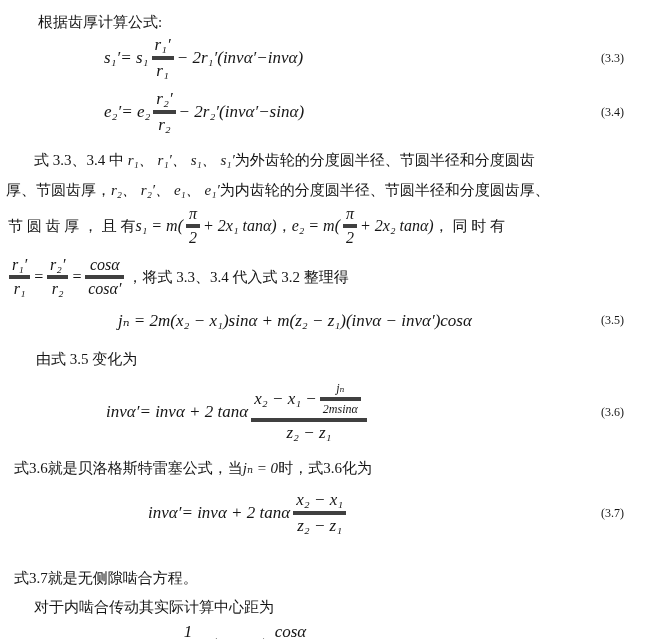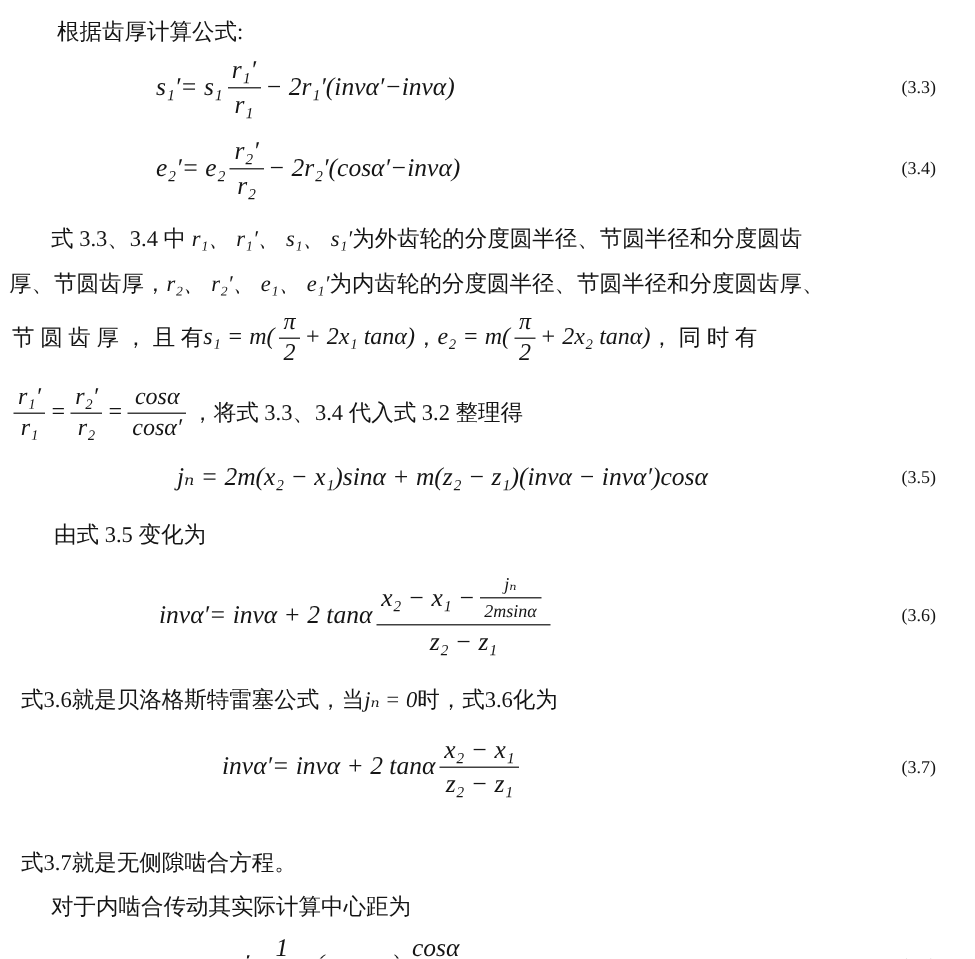--- a/index.html
+++ b/index.html
@@ -43,21 +43,21 @@
     display: inline-flex;
     flex-direction: column;
     vertical-align: middle;
     text-align: center;
     margin: 0 3px;
   }
   .frac .num {
     display: flex;
     align-items: center;
     justify-content: center;
-    border-bottom: 1px solid #404040;
+    border-bottom: 4px solid #404040;
     padding: 0 3px 1px 3px;
   }
   .frac .den { padding: 1px 3px 0 3px; display: flex; align-items: center; justify-content: center; }
   .frac-sm { font-size: 12px; }
 
   .f33 { padding-left: 98px; margin-bottom: 6px; min-height: 48px; }
   .f34 { padding-left: 98px; margin-bottom: 9px; min-height: 48px; }
   .f35 { padding-left: 112px; margin-top: 2px; min-height: 30px; }
   .f36 { padding-left: 100px; margin-top: 3px; min-height: 74px; }
   .f37 { padding-left: 142px; margin-top: 3px; min-height: 56px; }
@@ -105,21 +105,21 @@
     <span class="eq-label">(3.3)</span>
   </div>
 
   <div class="eq-row f34">
     <span class="eq-content">
       <span>e₂′= e₂ </span>
       <span class="frac">
         <span class="num">r₂′</span>
         <span class="den">r₂</span>
       </span>
-      <span> − 2r₂′(cosα′−invα)</span>
+      <span> − 2r₂′(invα′−sinα)</span>
     </span>
     <span class="eq-label">(3.4)</span>
   </div>
 
   <div class="line-a">
     <span class="cn">式 3.3、3.4 中 </span><span class="math">r₁、 r₁′、 s₁、 s₁′</span><span class="cn">为外齿轮的分度圆半径、节圆半径和分度圆齿</span>
   </div>
   <div class="line-b">
     <span class="cn">厚、节圆齿厚，</span><span class="math">r₂、 r₂′、 e₁、 e₁′</span><span class="cn">为内齿轮的分度圆半径、节圆半径和分度圆齿厚、</span>
   </div>

